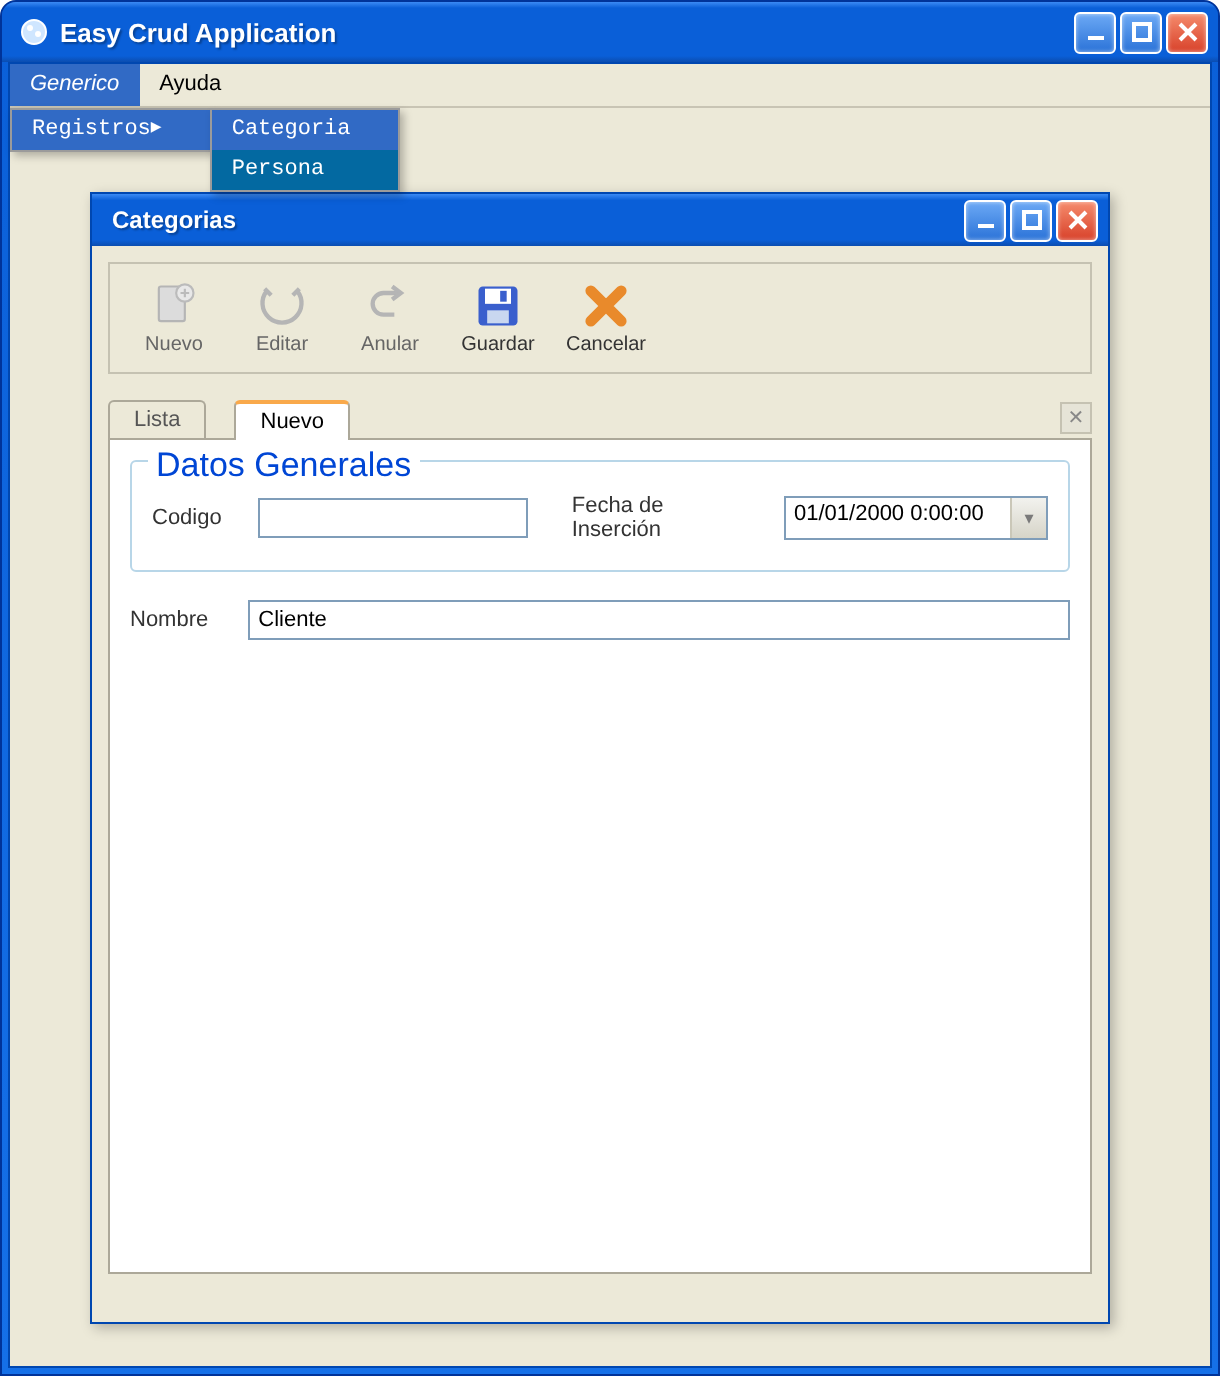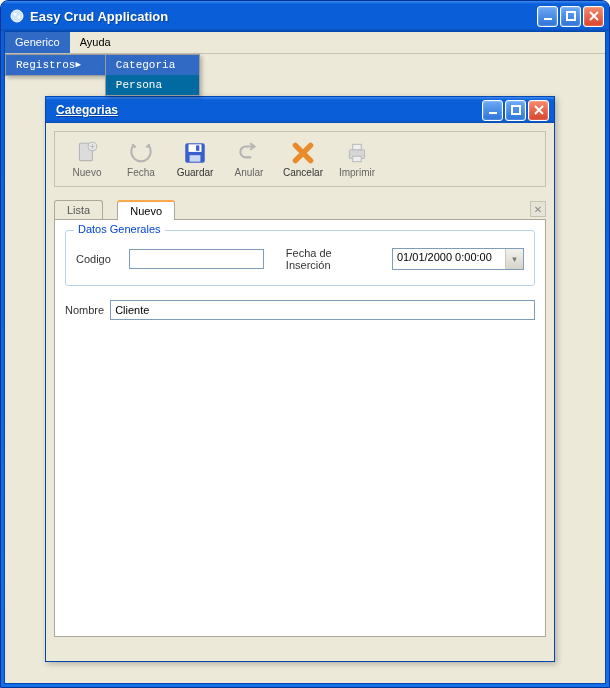--- a/index.html
+++ b/index.html
@@ -60,20 +60,21 @@
     align-items: stretch;
     border-bottom: 1px solid #c8c4b4;
   }
   .menubar .item {
     padding: 4px 10px 0 10px;
     cursor: default;
   }
   .menubar .item.active {
     background: #316ac5;
     color: #fff;
+    font-style: italic;
   }
   
   .dropdown {
     position: absolute;
     top: 22px; left: 0;
     background: #f6f6f6;
     border: 1px solid #9b9b9b;
     box-shadow: 2px 2px 4px rgba(0,0,0,.25);
     z-index: 100;
   }
@@ -101,21 +102,20 @@
     border: 1px solid #0047b0;
     background: #ece9d8;
     box-shadow: 2px 2px 6px rgba(0,0,0,.25);
   }
   .child-titlebar {
     height: 26px;
     background: linear-gradient(#3b8af4 0%, #0a5fd8 12%, #0a5fd8 88%, #0b4db0 100%);
     display: flex; align-items: center;
     padding: 0 5px 0 10px;
     color: #fff;
-    text-decoration: underline;
   }
   .child-title { font-weight: bold; font-size: 12px; flex: 1; text-shadow: 1px 1px 1px rgba(0,0,0,.3);}
   .child-body {
     position: absolute;
     left: 8px; right: 8px; top: 34px; bottom: 8px;
   }
   
   .toolbar {
     height: 56px;
     border: 1px solid #c5c2b2;
@@ -176,21 +176,21 @@
     padding: 16px 10px 14px 10px;
     position: relative;
     margin-bottom: 14px;
   }
   .fieldset .legend {
     position: absolute;
     top: -8px; left: 8px;
     background: #fff;
     padding: 0 4px;
     color: #0046d5;
-    font-size: 11px;
+    font-size: 17px;
   }
   .row { display: flex; align-items: center; gap: 18px; justify-content: space-between; }
   .lbl { color: #333; }
   input[type=text] {
     border: 1px solid #7f9db9;
     height: 20px;
     padding: 0 4px;
     font-family: Liberation Sans, sans-serif; font-size: 11px;
     background: #fff;
   }
@@ -201,21 +201,21 @@
     background: #fff;
   }
   .dtpicker .dtval { padding: 2px 4px; min-width: 112px; }
   .dtpicker .dtbtn {
     width: 18px;
     background: linear-gradient(#f2f2ee,#d6d4c8);
     border-left: 1px solid #cac7b8;
     display:flex; align-items:center; justify-content:center;
     color: #7a7a7a; font-size: 9px;
   }
-  .formrow { display:flex; align-items:center; gap:6px; }
+  .formrow { display:flex; align-items:center; gap:20px; }
 </style>
 </head>
 <body>
 
 <div class="xp-window">
   <div class="xp-titlebar">
     <span class="app-icon">
       <svg viewBox="0 0 16 16">
           <circle cx="8" cy="8" r="6" fill="#cfe6ff" stroke="#fff" stroke-width="1"></circle>
           <circle cx="6" cy="6" r="1.5" fill="#fff"></circle>
@@ -297,59 +297,49 @@
             </span>
             <span class="tlbl">Nuevo</span>
           </div>
           <div class="tbtn">
             <span class="ticon">
               <svg viewBox="0 0 24 24">
                   <path d="M5 5a9 9 0 1 0 14 0" fill="none" stroke="#b5b5b5" stroke-width="2"></path>
                   <path d="M4 4l3 3M20 4l-3 3" stroke="#b5b5b5" stroke-width="2"></path>
                 </svg>
             </span>
-            <span class="tlbl">Fecha</span>
+            <span class="tlbl">Editar</span>
+          </div>
+          <div class="tbtn">
+            <span class="ticon">
+              <svg viewBox="0 0 24 24">
+                  <path d="M16 6H9a5 5 0 0 0 0 10h5" fill="none" stroke="#b5b5b5" stroke-width="2"></path>
+                  <path d="M13 3l4 3-4 3" fill="none" stroke="#b5b5b5" stroke-width="2"></path>
+                </svg>
+            </span>
+            <span class="tlbl">Anular</span>
           </div>
           <div class="tbtn enabled">
             <span class="ticon">
               <svg viewBox="0 0 24 24">
                   <rect x="3" y="3" width="18" height="18" rx="2" fill="#3a5fcd"></rect>
                   <rect x="6" y="4" width="12" height="7" fill="#fff"></rect>
                   <rect x="7" y="14" width="10" height="6" fill="#c9d7f0"></rect>
                   <rect x="13" y="5" width="3" height="5" fill="#3a5fcd"></rect>
                 </svg>
             </span>
             <span class="tlbl">Guardar</span>
           </div>
-          <div class="tbtn">
-            <span class="ticon">
-              <svg viewBox="0 0 24 24">
-                  <path d="M16 6H9a5 5 0 0 0 0 10h5" fill="none" stroke="#b5b5b5" stroke-width="2"></path>
-                  <path d="M13 3l4 3-4 3" fill="none" stroke="#b5b5b5" stroke-width="2"></path>
-                </svg>
-            </span>
-            <span class="tlbl">Anular</span>
-          </div>
           <div class="tbtn enabled">
             <span class="ticon">
               <svg viewBox="0 0 24 24">
                   <path d="M5 5l14 14M19 5L5 19" stroke="#e98a2b" stroke-width="5" stroke-linecap="round"></path>
                 </svg>
             </span>
             <span class="tlbl">Cancelar</span>
-          </div>
-          <div class="tbtn">
-            <span class="ticon">
-              <svg viewBox="0 0 24 24">
-                  <rect x="5" y="9" width="14" height="8" rx="1" fill="#d6d6d6" stroke="#bbb"></rect>
-                  <rect x="8" y="4" width="8" height="5" fill="#eee" stroke="#bbb"></rect>
-                  <rect x="8" y="15" width="8" height="5" fill="#eee" stroke="#bbb"></rect>
-                </svg>
-            </span>
-            <span class="tlbl">Imprimir</span>
           </div>
         </div>
 
         <div class="tabstrip">
           <div class="tab">Lista</div>
           <div class="tab active">Nuevo</div>
           <div class="tabclose">✕</div>
         </div>
         <div class="tabpage">
           <div class="fieldset">

